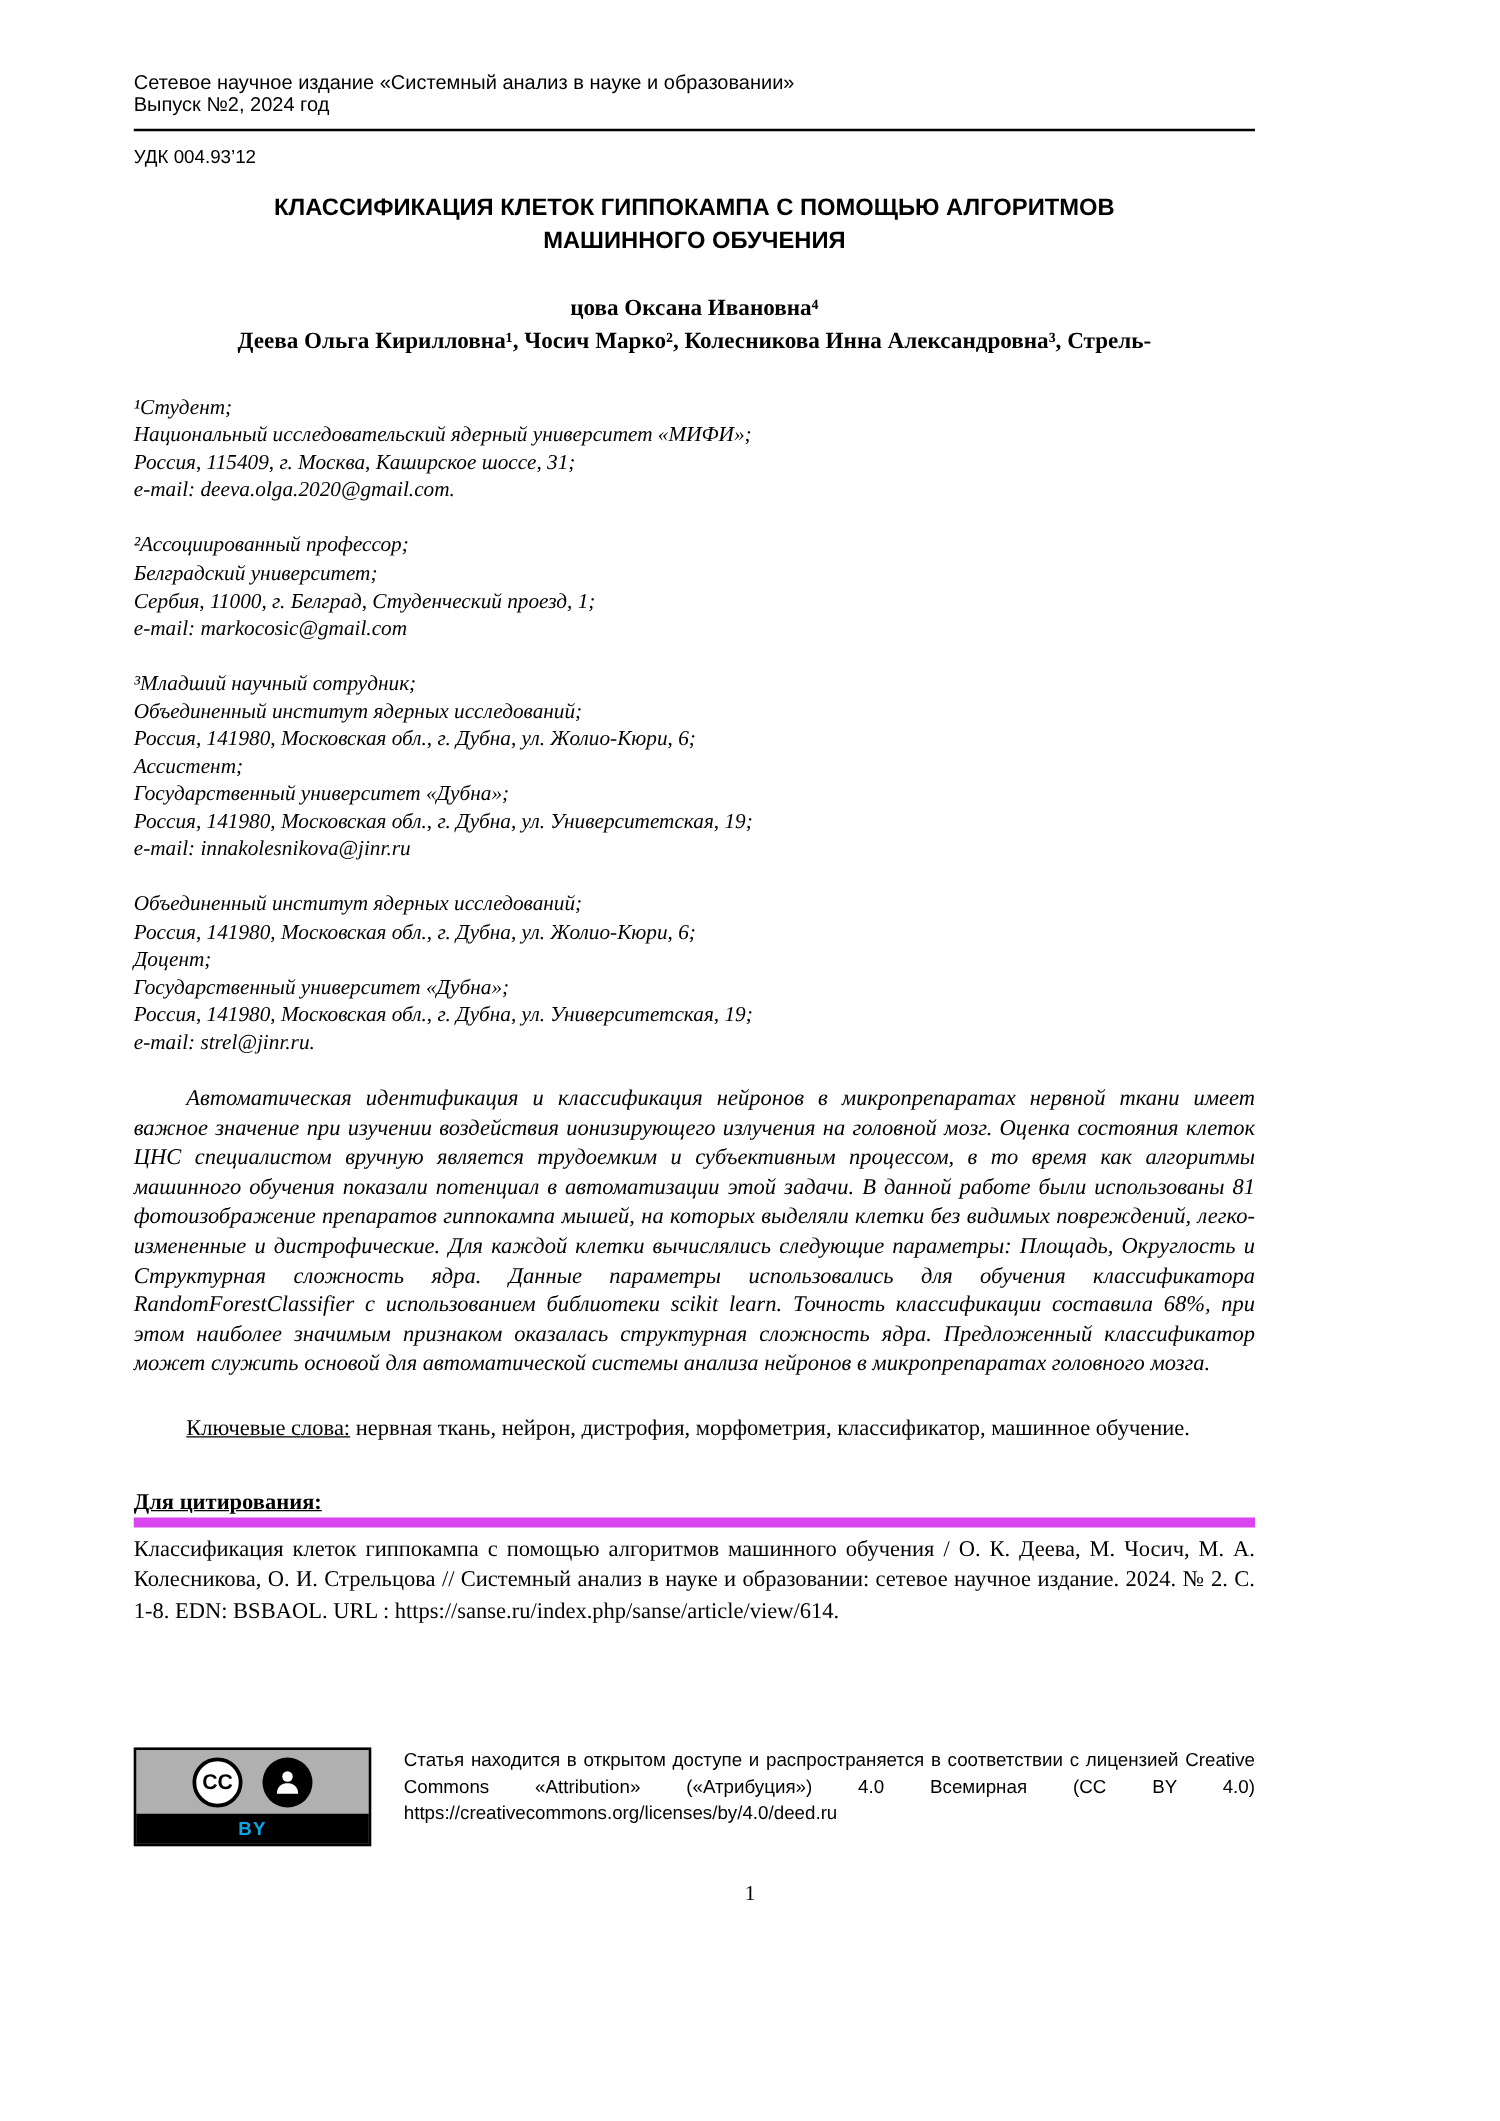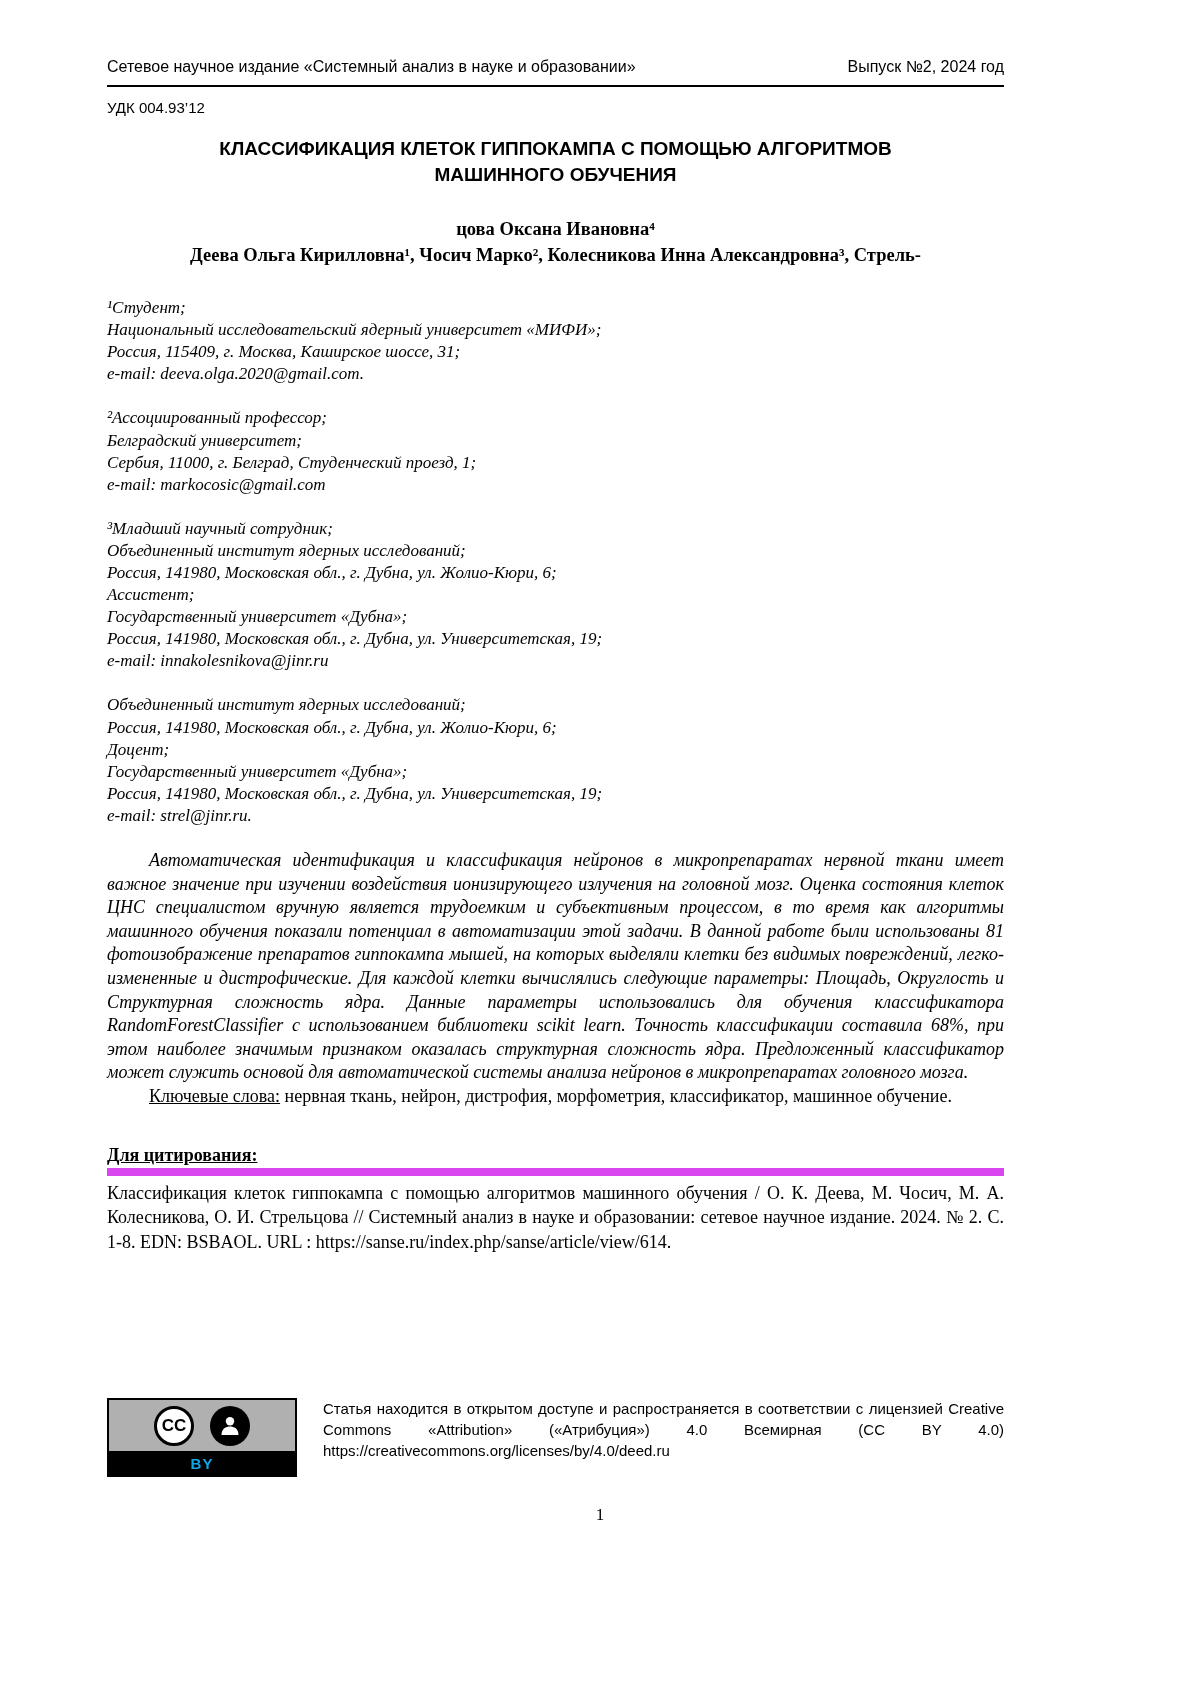--- a/index.html
+++ b/index.html
@@ -17,20 +17,21 @@
     top: 0;
     width: 897px;
   }
   .header {
     display: flex;
     justify-content: space-between;
     align-items: baseline;
     padding-top: 58px;
     font-family: "Liberation Sans", "DejaVu Sans", sans-serif;
     font-size: 16px;
+    flex-direction: column;
   }
   .rule {
     border-bottom: 2.5px solid #000;
     margin-top: 9px;
   }
   .udc {
     margin-top: 12px;
     font-family: "Liberation Sans", "DejaVu Sans", sans-serif;
     font-size: 15px;
   }
@@ -59,21 +60,21 @@
   .aff-group { margin-bottom: 22px; }
   .abstract {
     margin-top: 6px;
     font-style: italic;
     font-size: 18px;
     line-height: 1.31;
     text-align: justify;
     text-indent: 42px;
   }
   .keywords {
-    margin-top: 0;
+    margin-top: 28px;
     font-size: 18px;
     line-height: 1.33;
     text-align: justify;
     text-indent: 42px;
   }
   .kw-label { text-decoration: underline; }
   .cite-head {
     margin-top: 36px;
     font-weight: bold;
     font-size: 18px;

